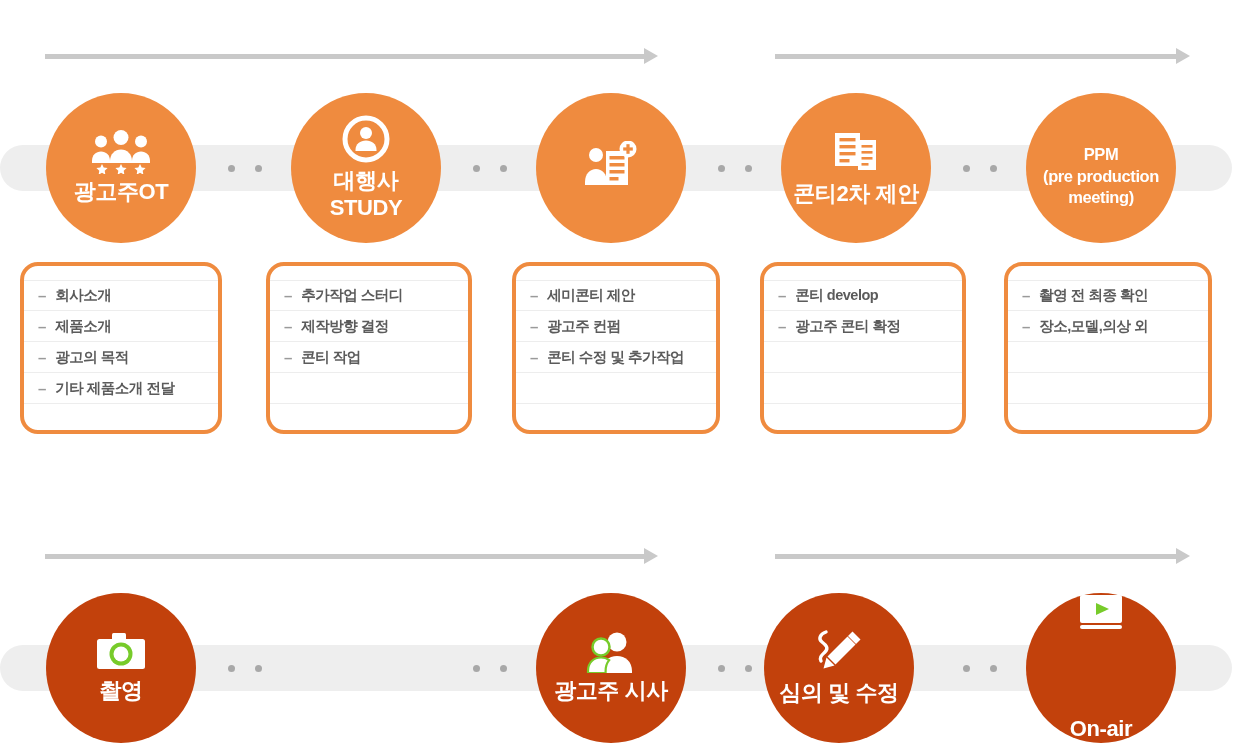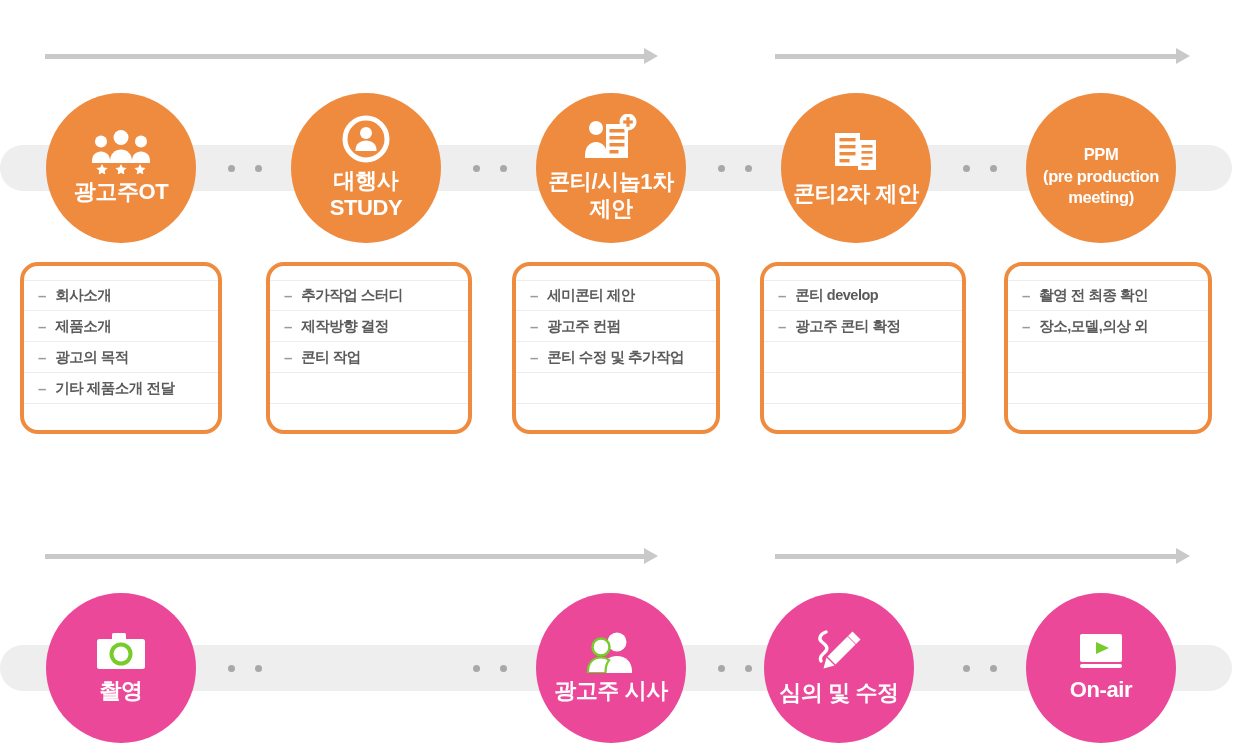--- a/index.html
+++ b/index.html
@@ -66,21 +66,21 @@
     position: absolute;
     border-radius: 50%;
     display: flex;
     flex-direction: column;
     align-items: center;
     justify-content: center;
     color: #ffffff;
     text-align: center;
   }
   .node.orange { background: #ef8b3f; }
-  .node.green  { background: #ec4899; }
+  .node.green  { background: #c2410c; }
 
   .node .icon {
     display: block;
     line-height: 0;
     margin-bottom: 5px;
   }
   .node .label {
     font-size: 22px;
     font-weight: bold;
     line-height: 1.22;
@@ -206,22 +206,20 @@
         <rect x="22" y="10" width="22" height="34" fill="#fff"></rect>
         <rect x="25.5" y="15" width="15" height="3.5" fill="#ef8b3f"></rect>
         <rect x="25.5" y="22" width="15" height="3.5" fill="#ef8b3f"></rect>
         <rect x="25.5" y="29" width="15" height="3.5" fill="#ef8b3f"></rect>
         <rect x="25.5" y="36" width="9" height="3.5" fill="#ef8b3f"></rect>
         <circle cx="44" cy="8" r="8.5" fill="#fff"></circle>
         <rect x="42.4" y="3.2" width="3.2" height="9.6" fill="#ef8b3f"></rect>
         <rect x="39.2" y="6.4" width="9.6" height="3.2" fill="#ef8b3f"></rect>
       </svg>
     </span>
-    <span class="label">콘티/시놉1차
-제안</span>
   </div>
 
   <div class="node orange" style="left:781px; top:93px; width:150px; height:150px;">
     <span class="icon">
       <svg width="52" height="48" viewBox="0 0 52 48">
         <rect x="28" y="12" width="18" height="30" fill="#fff"></rect>
         <rect x="31.5" y="17" width="11" height="2.6" fill="#ef8b3f"></rect>
         <rect x="31.5" y="23" width="11" height="2.6" fill="#ef8b3f"></rect>
         <rect x="31.5" y="29" width="11" height="2.6" fill="#ef8b3f"></rect>
         <rect x="31.5" y="35" width="7" height="2.6" fill="#ef8b3f"></rect>
@@ -397,21 +395,21 @@
       <svg width="50" height="46" viewBox="0 0 50 46">
         <path d="M12 3c-6 2-8 7-4 10 4 3 7 6 3 10-3 3-6 5-4 9" fill="none" stroke="#fff" stroke-width="3.4" stroke-linecap="round"></path>
         <path d="M38.5 2.5l8 8-4.5 4.5-8-8z" fill="#fff"></path>
         <path d="M33.5 7.5l8 8-20 20-8-8z" fill="#fff"></path>
         <path d="M12.5 28.5l8 8-11 3z" fill="#fff"></path>
       </svg>
     </span>
     <span class="label">심의 및 수정</span>
   </div>
 
-  <div class="node green" style="left:1026px; top:593px; width:150px; height:150px;">
+  <div class="node green" style="left:1026px; top:593px; width:150px; height:150px;justify-content:space-between;">
     <span class="icon">
       <svg width="48" height="40" viewBox="0 0 48 40">
         <rect x="3" y="2" width="42" height="28" rx="2" fill="#fff"></rect>
         <path d="M19 10l13 6-13 6z" fill="#77cb2a"></path>
         <rect x="3" y="32" width="42" height="4" rx="2" fill="#fff"></rect>
       </svg>
     </span>
     <span class="label">On-air</span>
   </div>
 

